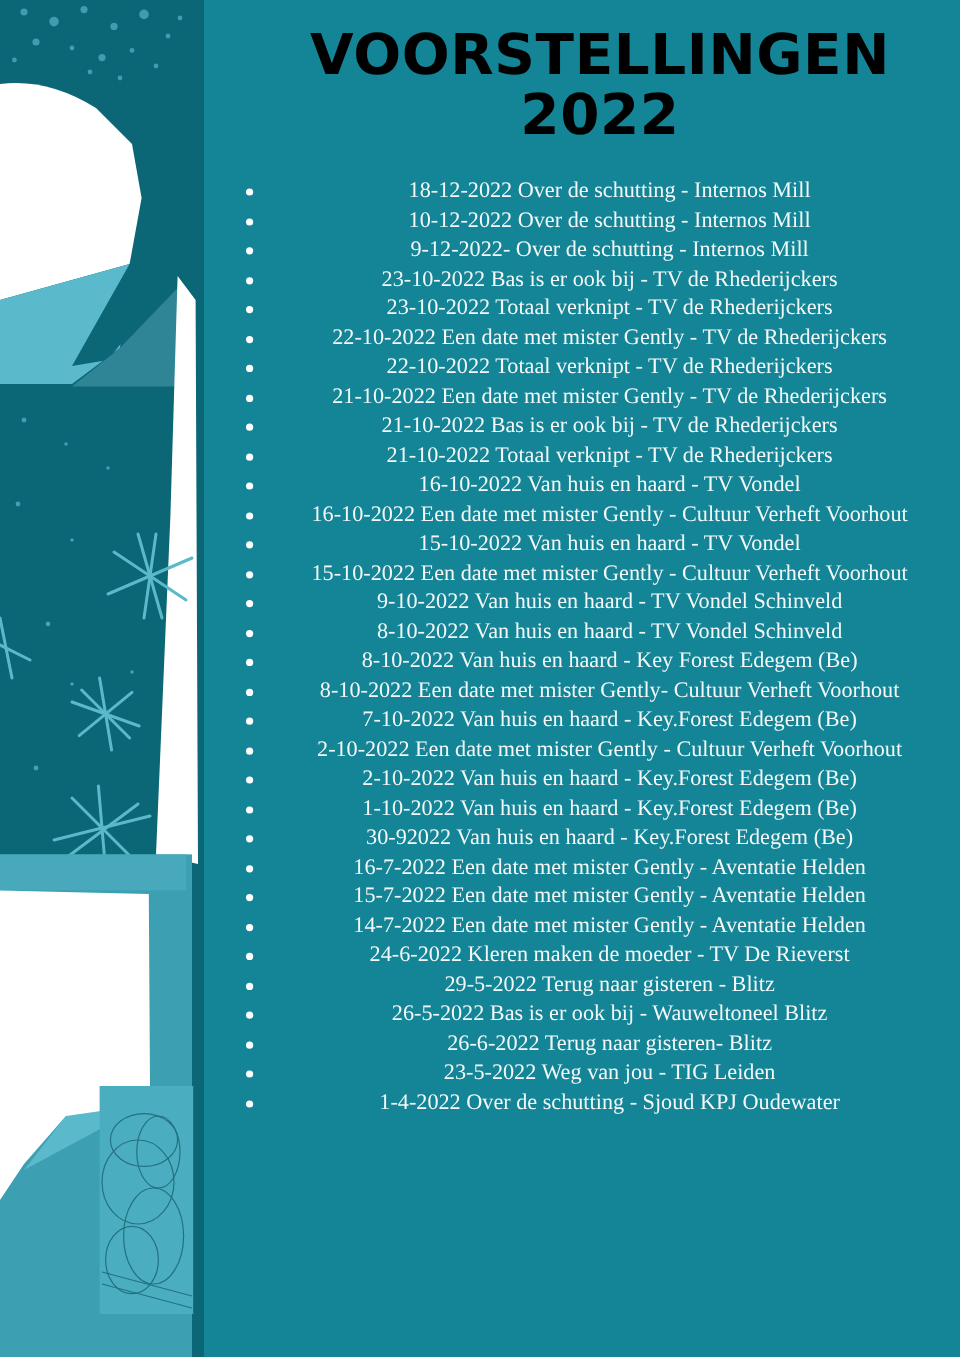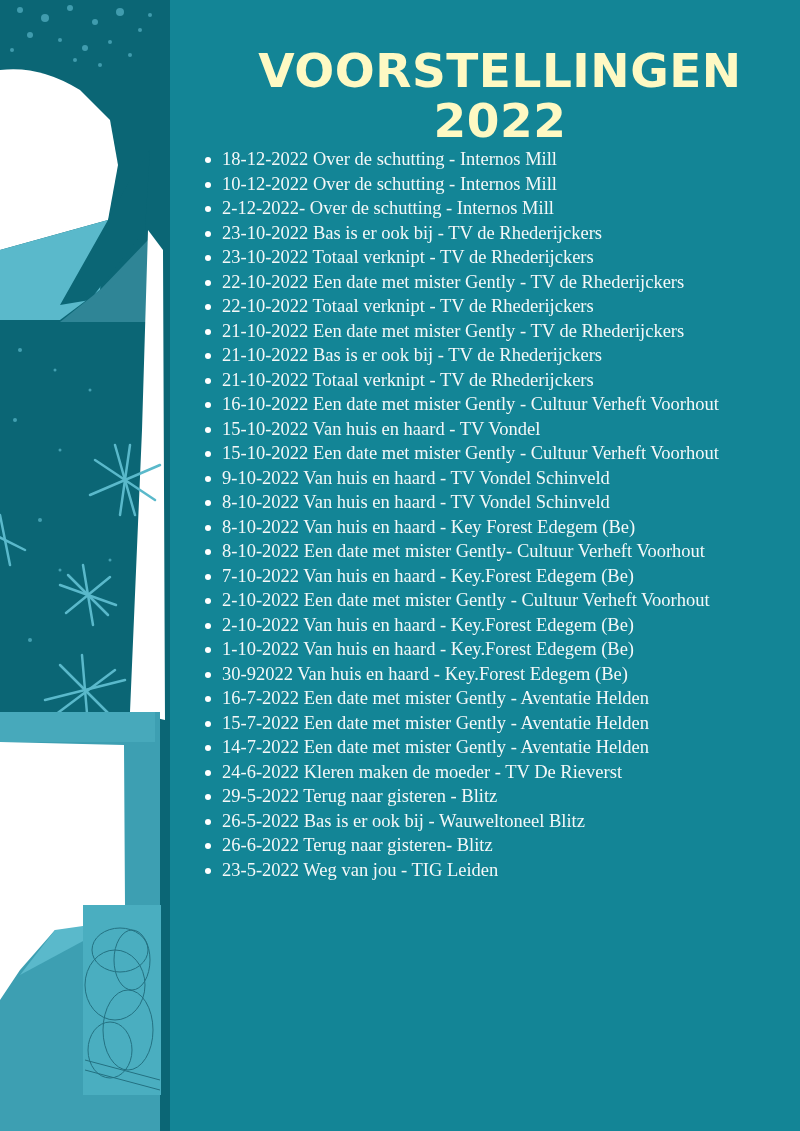--- a/index.html
+++ b/index.html
@@ -6,27 +6,27 @@
     body {
       width: 800px; height: 1131px; overflow: hidden;
       background: #138596;
       position: relative;
       font-family: "Liberation Serif", "DejaVu Serif", serif;
     }
     .deco { position: absolute; left: 0; top: 0; width: 170px; height: 1131px; overflow: hidden; }
     .deco svg { position: absolute; left: 0; top: 0; }
     .title {
       position: absolute; left: 240px; top: 22px; width: 520px;
-      text-align: center; color: #fef9c3;
+      text-align: center; color: #000000;
       font-family: "DejaVu Sans", "Liberation Sans", sans-serif;
-      font-weight: bold; font-size: 47px; line-height: 50px; letter-spacing: 0.5px; margin-top: 24px;
+      font-weight: bold; font-size: 47px; line-height: 50px; letter-spacing: 0.5px;
     }
     .list {
       position: absolute; left: 204px; top: 147px; width: 590px;
-      margin: 0; padding: 0; list-style: none; color: #f4f8f8;
+      margin: 0; padding: 0; list-style: none; color: #f4f8f8; text-align: center;
     }
     .list li {
       position: relative; padding-left: 18px;
       font-size: 18.5px; line-height: 24.5px; white-space: normal;
     }
     .list li::before {
       content: ""; position: absolute; left: 1px; top: 10px;
       width: 6px; height: 6px; border-radius: 50%; background: #ffffff;
     }
   </style>
@@ -123,41 +123,43 @@
 </div>
 
 <div class="title">
   <div>VOORSTELLINGEN</div>
   <div>2022</div>
 </div>
 
 <ul class="list">
   <li>18-12-2022 Over de schutting - Internos Mill</li>
   <li>10-12-2022 Over de schutting - Internos Mill</li>
-  <li>2-12-2022- Over de schutting - Internos Mill</li>
+  <li>9-12-2022- Over de schutting - Internos Mill</li>
   <li>23-10-2022 Bas is er ook bij - TV de Rhederijckers</li>
   <li>23-10-2022 Totaal verknipt - TV de Rhederijckers</li>
   <li>22-10-2022 Een date met mister Gently - TV de Rhederijckers</li>
   <li>22-10-2022 Totaal verknipt - TV de Rhederijckers</li>
   <li>21-10-2022 Een date met mister Gently - TV de Rhederijckers</li>
   <li>21-10-2022 Bas is er ook bij - TV de Rhederijckers</li>
   <li>21-10-2022 Totaal verknipt - TV de Rhederijckers</li>
+  <li>16-10-2022 Van huis en haard - TV Vondel</li>
   <li>16-10-2022 Een date met mister Gently - Cultuur Verheft Voorhout</li>
   <li>15-10-2022 Van huis en haard - TV Vondel</li>
   <li>15-10-2022 Een date met mister Gently - Cultuur Verheft Voorhout</li>
   <li>9-10-2022 Van huis en haard - TV Vondel Schinveld</li>
   <li>8-10-2022 Van huis en haard - TV Vondel Schinveld</li>
   <li>8-10-2022 Van huis en haard - Key Forest Edegem (Be)</li>
   <li>8-10-2022 Een date met mister Gently- Cultuur Verheft Voorhout</li>
   <li>7-10-2022 Van huis en haard - Key.Forest Edegem (Be)</li>
   <li>2-10-2022 Een date met mister Gently - Cultuur Verheft Voorhout</li>
   <li>2-10-2022 Van huis en haard - Key.Forest Edegem (Be)</li>
   <li>1-10-2022 Van huis en haard - Key.Forest Edegem (Be)</li>
   <li>30-92022 Van huis en haard - Key.Forest Edegem (Be)</li>
   <li>16-7-2022 Een date met mister Gently - Aventatie Helden</li>
   <li>15-7-2022 Een date met mister Gently - Aventatie Helden</li>
   <li>14-7-2022 Een date met mister Gently - Aventatie Helden</li>
   <li>24-6-2022 Kleren maken de moeder - TV De Rieverst</li>
   <li>29-5-2022 Terug naar gisteren - Blitz</li>
   <li>26-5-2022 Bas is er ook bij - Wauweltoneel Blitz</li>
   <li>26-6-2022 Terug naar gisteren- Blitz</li>
   <li>23-5-2022 Weg van jou - TIG Leiden</li>
+  <li>1-4-2022 Over de schutting - Sjoud KPJ Oudewater</li>
 </ul>
 
 </body></html>

